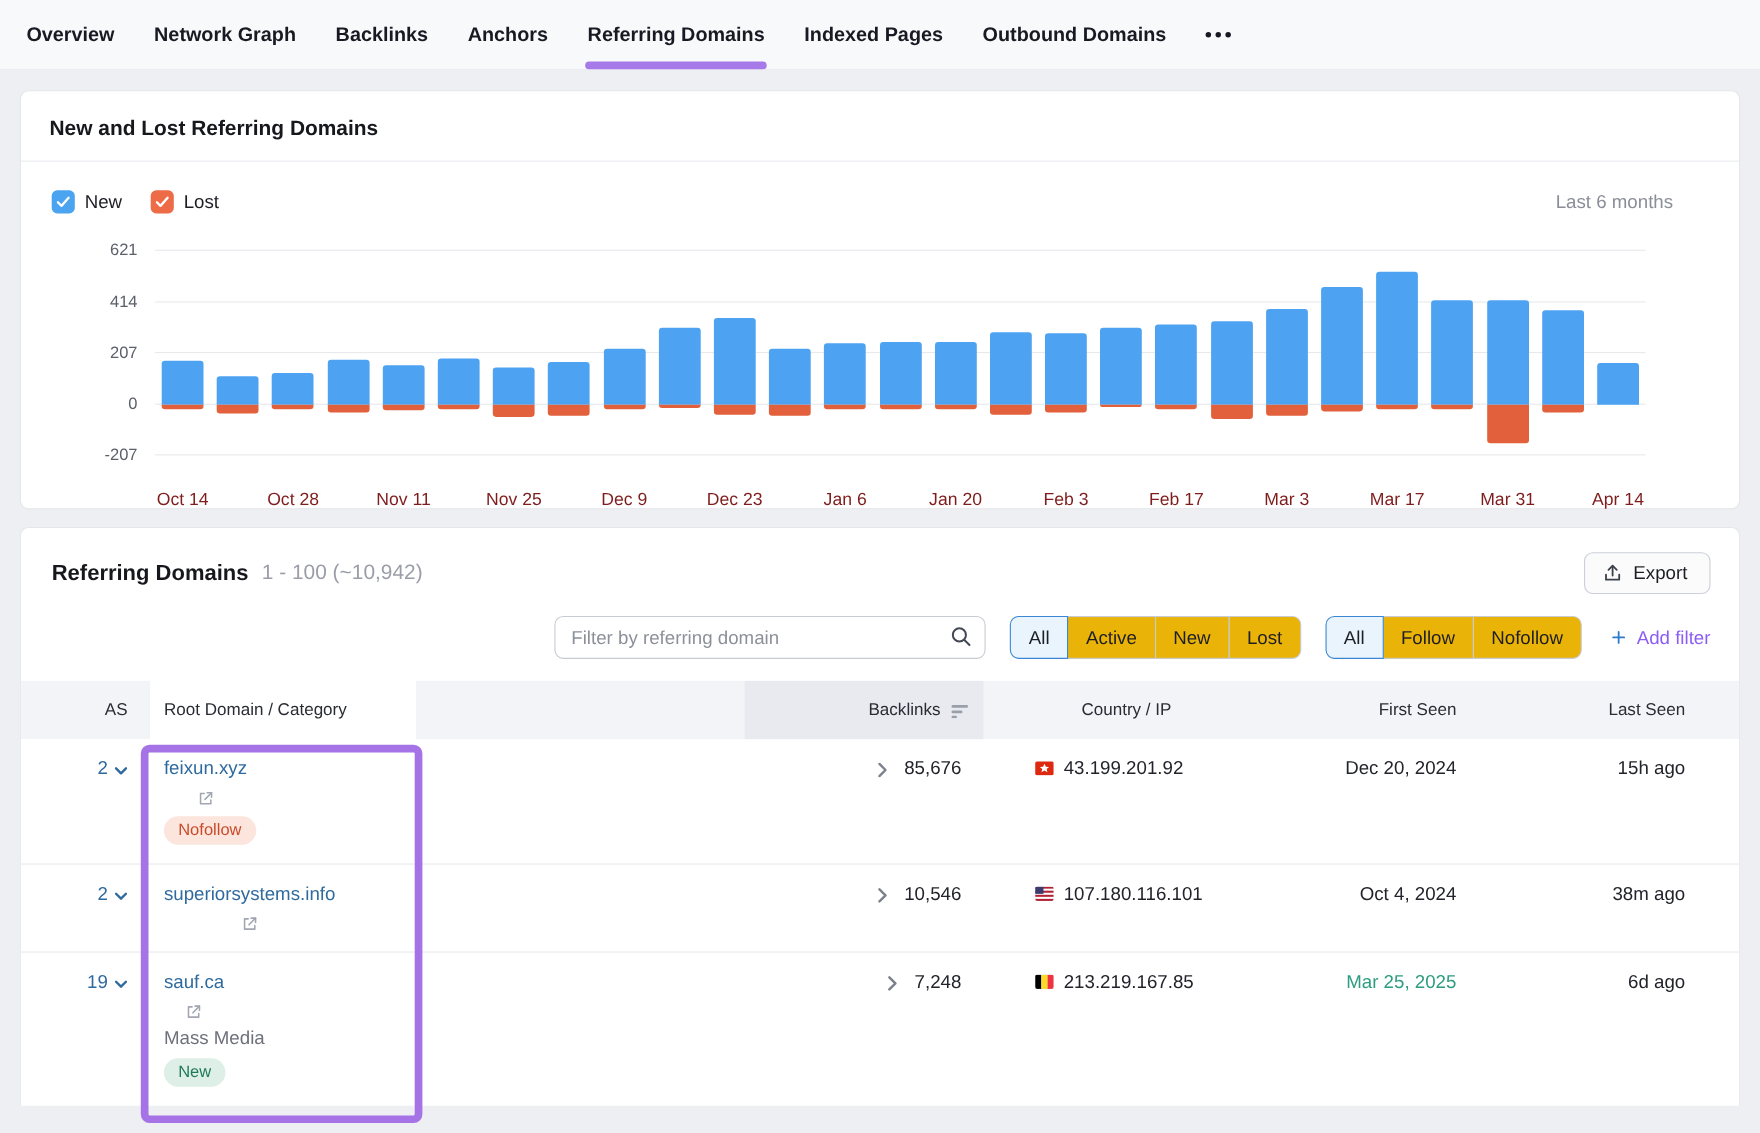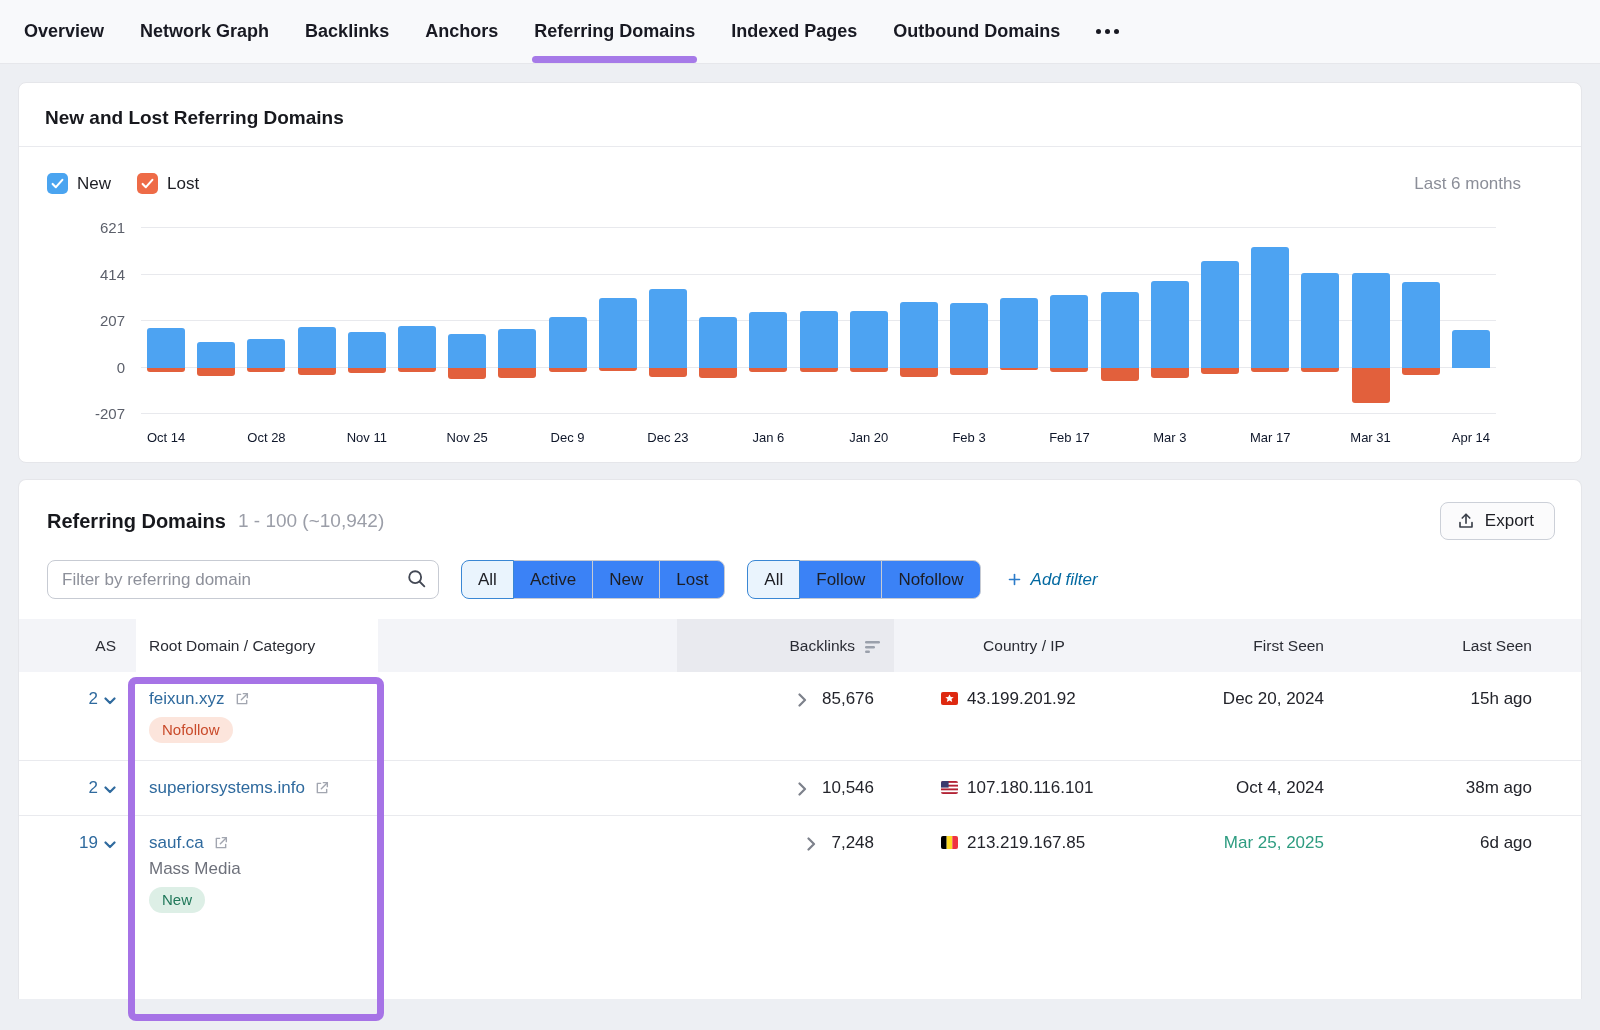--- a/index.html
+++ b/index.html
@@ -41,71 +41,71 @@
   }
   .legend-label { font-size:17px; color:#1d1e24; }
   .range-label { margin-left:auto; font-size:17px; color:#8b8e98; }
   
   .chart-plot { position:relative; height:186px; margin:34px 85px 0 122px; }
   .gridline { position:absolute; left:0; right:0; height:1px; background:#e8e9ed; }
   .ytick { position:absolute; left:-72px; width:56px; text-align:right; font-size:15px; color:#5c606b; line-height:18px; }
   .bar-new { position:absolute; width:38px; background:#4da3f2; border-radius:3px 3px 0 0; }
   .bar-lost { position:absolute; width:38px; background:#e2603c; border-radius:0 0 3px 3px; }
   .chart-xlabels { position:relative; height:48px; margin:0 85px 0 122px; }
-  .xtick { position:absolute; top:16px; transform:translateX(-50%); font-size:13px; color:#0f172a; white-space:nowrap; }
+  .xtick { position:absolute; top:32px; transform:translateX(-50%); font-size:16px; color:#7f1d1d; white-space:nowrap; }
   
   .table-head-row { display:flex; align-items:center; padding:22px 26px 12px 28px; }
   .table-title { font-size:20px; font-weight:700; color:#17181d; }
   .table-range { font-size:19px; color:#9b9ea8; margin-left:12px; }
   .export-btn {
     margin-left:auto; display:flex; align-items:center; gap:10px;
     border:1px solid #ccd0d8; background:#fbfbfc; border-radius:8px;
     padding:8px 20px 8px 16px; font-size:17px; color:#1d1e24; cursor:pointer;
   }
   
-  .filter-row { display:flex; align-items:center; padding:8px 26px 20px 28px; gap:18px; }
+  .filter-row { display:flex; align-items:center; padding:8px 26px 20px 28px; gap:18px;justify-content:flex-end; }
   .filter-input-wrap { position:relative; width:392px; }
   .filter-input {
     width:100%; height:39px; border:1px solid #c7cbd3; border-radius:8px;
     padding:0 40px 0 14px; font-size:17px; color:#23242b;
     font-family:"Liberation Sans","DejaVu Sans",sans-serif; outline:none; background:#fff;
   }
   .filter-input::placeholder { color:#8d909a; }
   .search-icon { position:absolute; right:11px; top:8px; }
   .seg-group { display:flex; border-radius:8px; }
   .seg-btn {
-    border:1px solid #c7cbd3; background:#3b82f6; padding:0 16px; height:39px;
+    border:1px solid #c7cbd3; background:#eab308; padding:0 16px; height:39px;
     display:flex; align-items:center; font-size:17px; color:#1d1e24; cursor:pointer;
     margin-left:-1px;
   }
   .seg-btn:first-child { border-radius:8px 0 0 8px; margin-left:4px; }
   .seg-btn:last-child { border-radius:0 8px 8px 0; }
   .seg-btn.active { background:#eaf4fd; border-color:#3a87d4; position:relative; z-index:1; }
-  .add-filter { display:flex; align-items:center; gap:9px; color:#0369a1; font-size:17px; cursor:pointer; margin-left:8px;font-style:italic; }
+  .add-filter { display:flex; align-items:center; gap:9px; color:#8b5cf6; font-size:17px; cursor:pointer; margin-left:8px; }
   
   .tbl-header, .tbl-row {
     display:grid; grid-template-columns:115px 543px 217px 260px 170px 1fr;
     padding-right:49px;
   }
   .tbl-header { background:#f3f4f8; }
   .tbl-header .hcell {
     height:53px; display:flex; align-items:center; font-size:15.5px; color:#2a2c34;
   }
   .h-as { justify-content:flex-end; padding-right:18px; }
   .h-domain { padding-left:15px; background:linear-gradient(to right,#f3f4f8 0 2px,#ffffff 2px 244px,#f3f4f8 244px); }
   .h-backlinks { justify-content:flex-end; padding-right:13px; background:#e9eaef; gap:9px; }
   .h-country { justify-content:center; }
   .h-first, .h-last { justify-content:flex-end; }
   .tbl-row { border-top:1px solid #e9eaee; background:#fff; }
   .tbl-row:first-of-type { border-top:none; }
   .cell { padding-top:17px; padding-bottom:17px; font-size:17px; }
   .c-as { display:flex; justify-content:flex-end; align-items:flex-start; gap:6px; padding-right:18px; color:#2f6a9e; cursor:pointer; }
   .c-as svg { margin-top:8px; }
   .c-domain { padding-left:15px; display:flex; flex-direction:column; align-items:flex-start; gap:8px; }
-  .domain-line { display:flex; align-items:center; gap:9px; }
+  .domain-line { display:flex; align-items:center; gap:9px;flex-direction:column; }
   .domain-link { color:#2f6a9e; text-decoration:none; cursor:pointer; }
   .category { color:#6e717b; font-size:17px; margin-top:-2px; }
   .badge { font-size:15px; padding:4px 13px; border-radius:13px; line-height:18px; }
   .badge-nofollow { background:#fce5dc; color:#c94a2a; }
   .badge-new { background:#ddefe6; color:#20785a; }
   .c-backlinks { display:flex; justify-content:flex-end; align-items:flex-start; gap:15px; padding-right:20px; }
   .c-backlinks .num { color:#23242b; }
   .row-expander { margin-top:4px; cursor:pointer; display:flex; }
   .c-country { display:flex; align-items:flex-start; gap:9px; padding-left:47px; }
   .c-country .flag { margin-top:3px; border-radius:2px; overflow:hidden; box-shadow:inset 0 0 0 0.5px rgba(0,0,0,.12); display:flex; }

